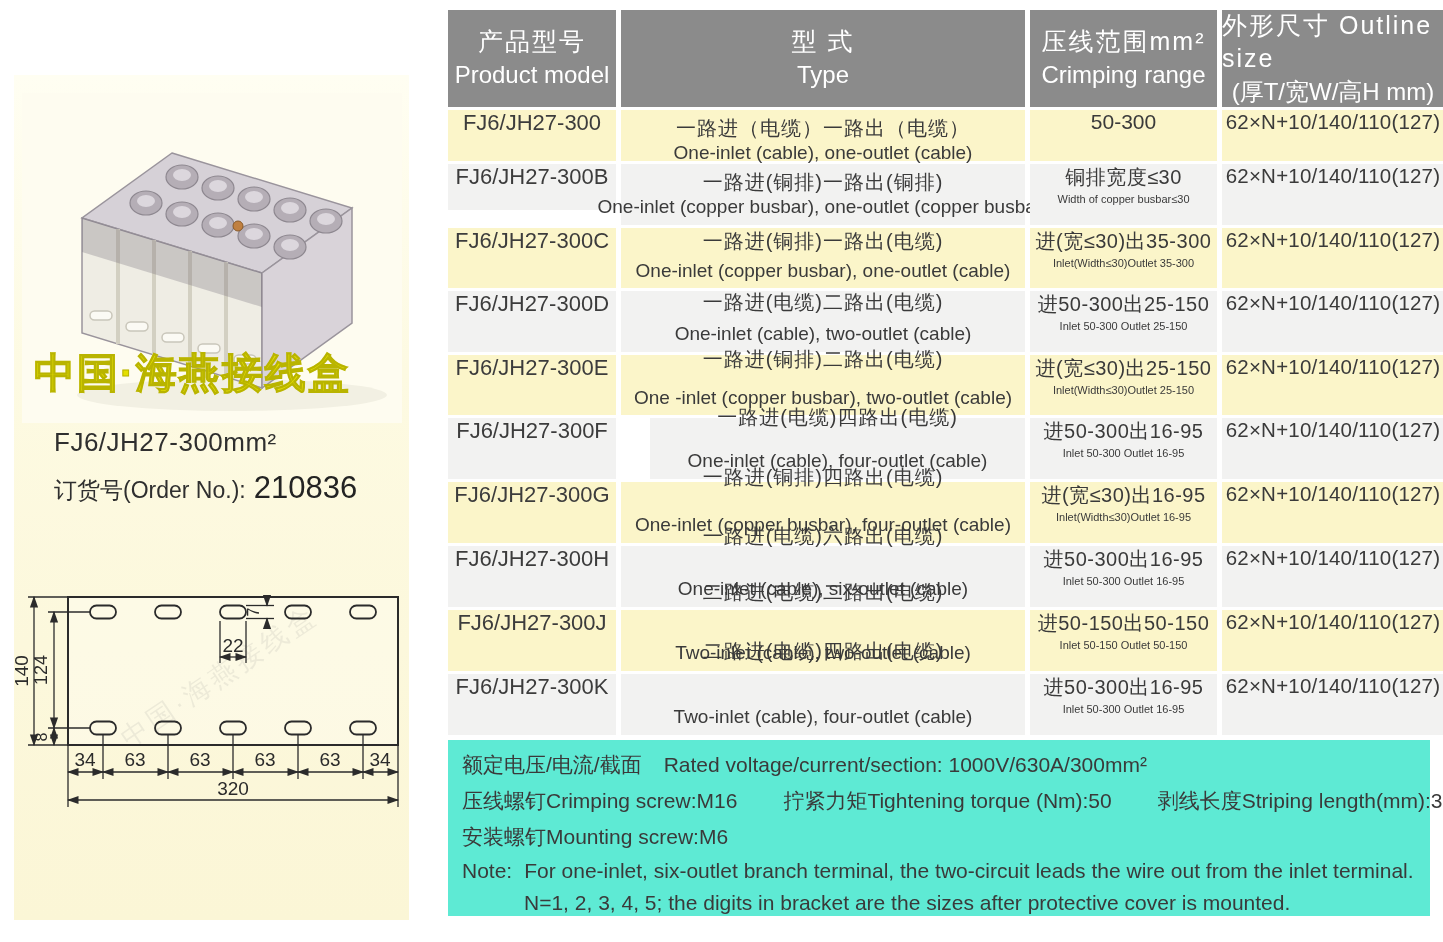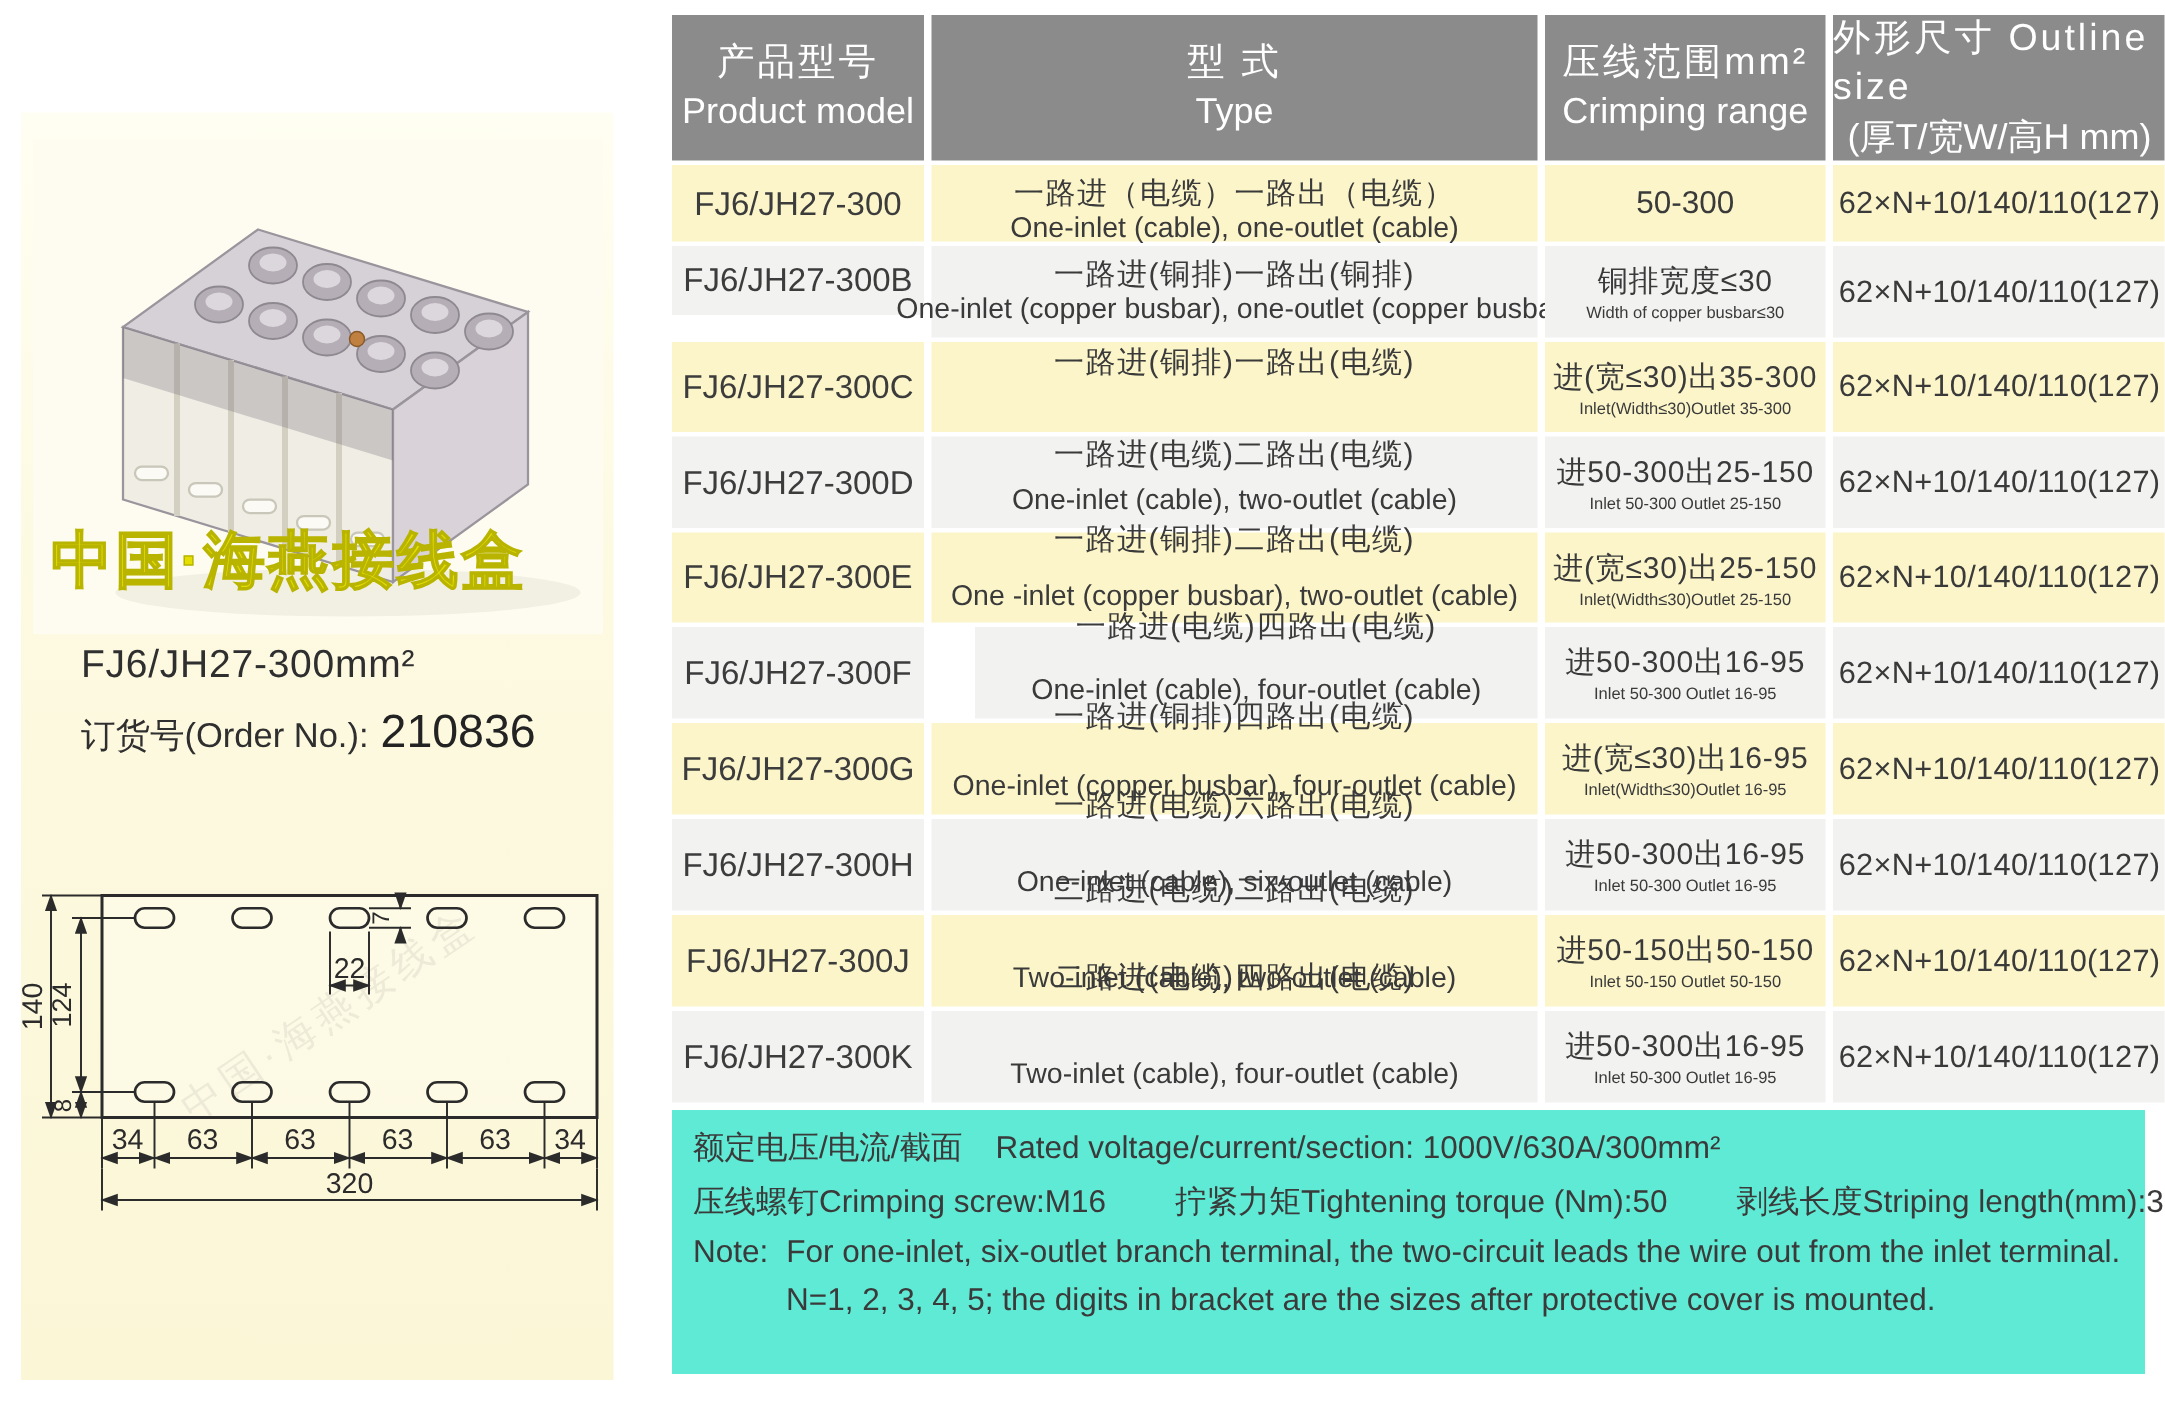--- a/index.html
+++ b/index.html
@@ -20,21 +20,21 @@
   .caption .order-no{font-size:31px;margin-left:8px;color:#232323;}
   .drawing-svg{position:absolute;left:0px;top:494px;}
   
   .spec-table{position:absolute;left:448px;top:10px;width:995px;}
   .trow{display:grid;grid-template-columns:168px 404px 187px 222px;column-gap:5px;margin-bottom:3px;}
   .thead .cell{background:#8b8b8b;color:#ffffff;height:97px;display:flex;flex-direction:column;
     align-items:center;justify-content:center;line-height:1.35;}
   .thead .zh{font-size:25px;letter-spacing:2px;}
   .thead .en{font-size:24px;letter-spacing:0px;}
   .cell{overflow:visible;}
-  .drow .cell{display:flex;flex-direction:column;align-items:center;justify-content:center;}
+  .drow .cell{display:flex;flex-direction:column;align-items:center;justify-content:flex-start;}
   .drow.yellow .cell{background:#fbf5c9;}
   .drow.gray .cell{background:#f2f2f1;}
   .cell.model{font-size:22px;color:#3c3c3c;}
   .cell.type{justify-content:space-between;padding:5px 0 9px 0;box-sizing:border-box;}
   .type .zh{font-size:20px;letter-spacing:1px;position:relative;white-space:nowrap;}
   .type .en{font-size:19px;white-space:nowrap;}
   .cell.crimp .zh{font-size:20px;letter-spacing:.5px;}
   .cell.crimp .en{font-size:11px;margin-top:2px;}
   .cell.crimp .single{font-size:21px;}
   .cell.outline{font-size:20.5px;letter-spacing:.2px;}
@@ -252,20 +252,21 @@
         <div class="cell outline" style="height: 61px;">
           <span class="">62×N+10/140/110(127)</span>
         </div>
       </div>
       <div class="trow drow yellow">
         <div class="cell model" style="height: 60px;">
           <span class="">FJ6/JH27-300C</span>
         </div>
         <div class="cell type" style="height: 60px;">
           <span class="zh" style="transform: translateY(-5px);">一路进(铜排)一路出(电缆)</span>
+          <span class="en">One-inlet (copper busbar), one-outlet (cable)</span>
         </div>
         <div class="cell crimp" style="height: 60px;">
           <span class="zh">进(宽≤30)出35-300</span>
           <span class="en">Inlet(Width≤30)Outlet 35-300</span>
         </div>
         <div class="cell outline" style="height: 60px;">
           <span class="">62×N+10/140/110(127)</span>
         </div>
       </div>
       <div class="trow drow gray">
@@ -383,17 +384,18 @@
     </div>
 </div>
 
 <div class="footer">
   <div class="fline">
     <span class="gap-md">额定电压/电流/截面</span><span>Rated voltage/current/section: 1000V/630A/300mm²</span>
   </div>
   <div class="fline">
     <span class="gap-lg">压线螺钉Crimping screw:M16</span><span class="gap-lg">拧紧力矩Tightening torque (Nm):50</span><span>剥线长度Striping length(mm):30</span>
   </div>
+  <div class="fline">安装螺钉Mounting screw:M6</div>
   <div class="fline">
     <span class="note-label">Note:</span><span>For one-inlet, six-outlet branch terminal, the two-circuit leads the wire out from the inlet terminal.</span>
   </div>
   <div class="fline note-indent">N=1, 2, 3, 4, 5; the digits in bracket are the sizes after protective cover is mounted.</div>
 </div>
 
 </body></html>

